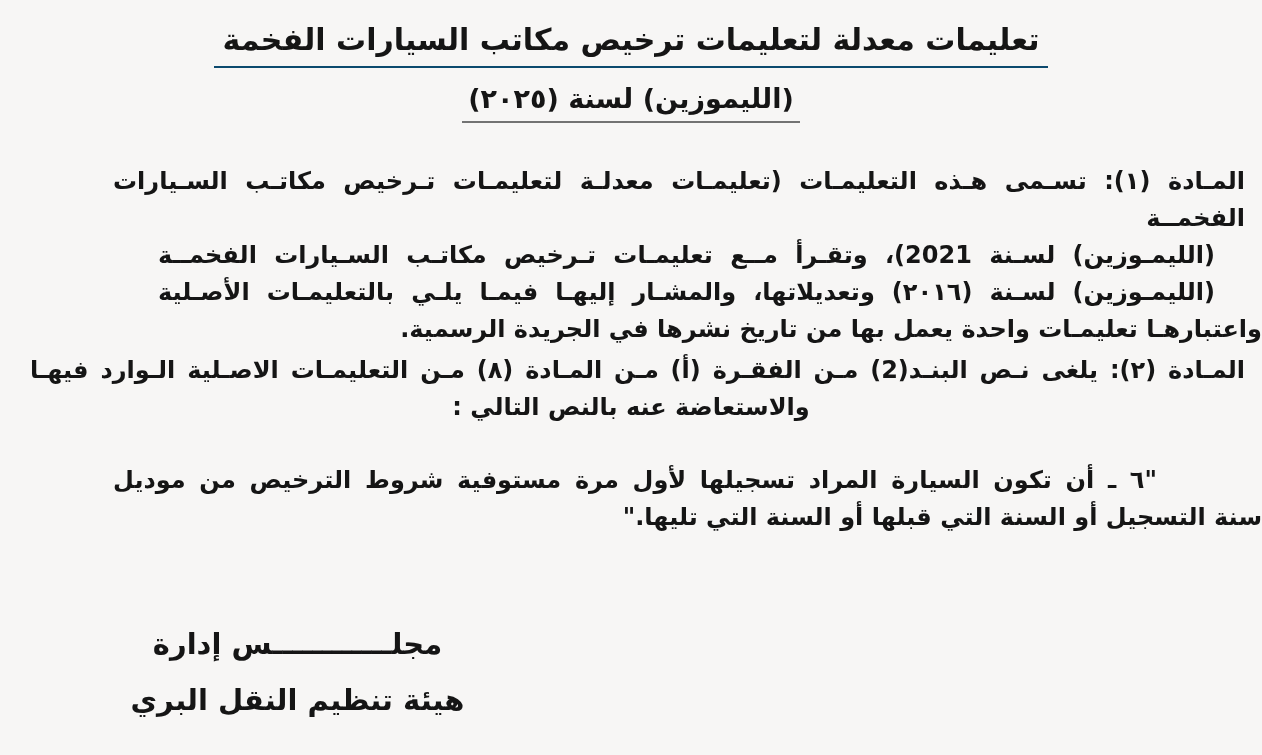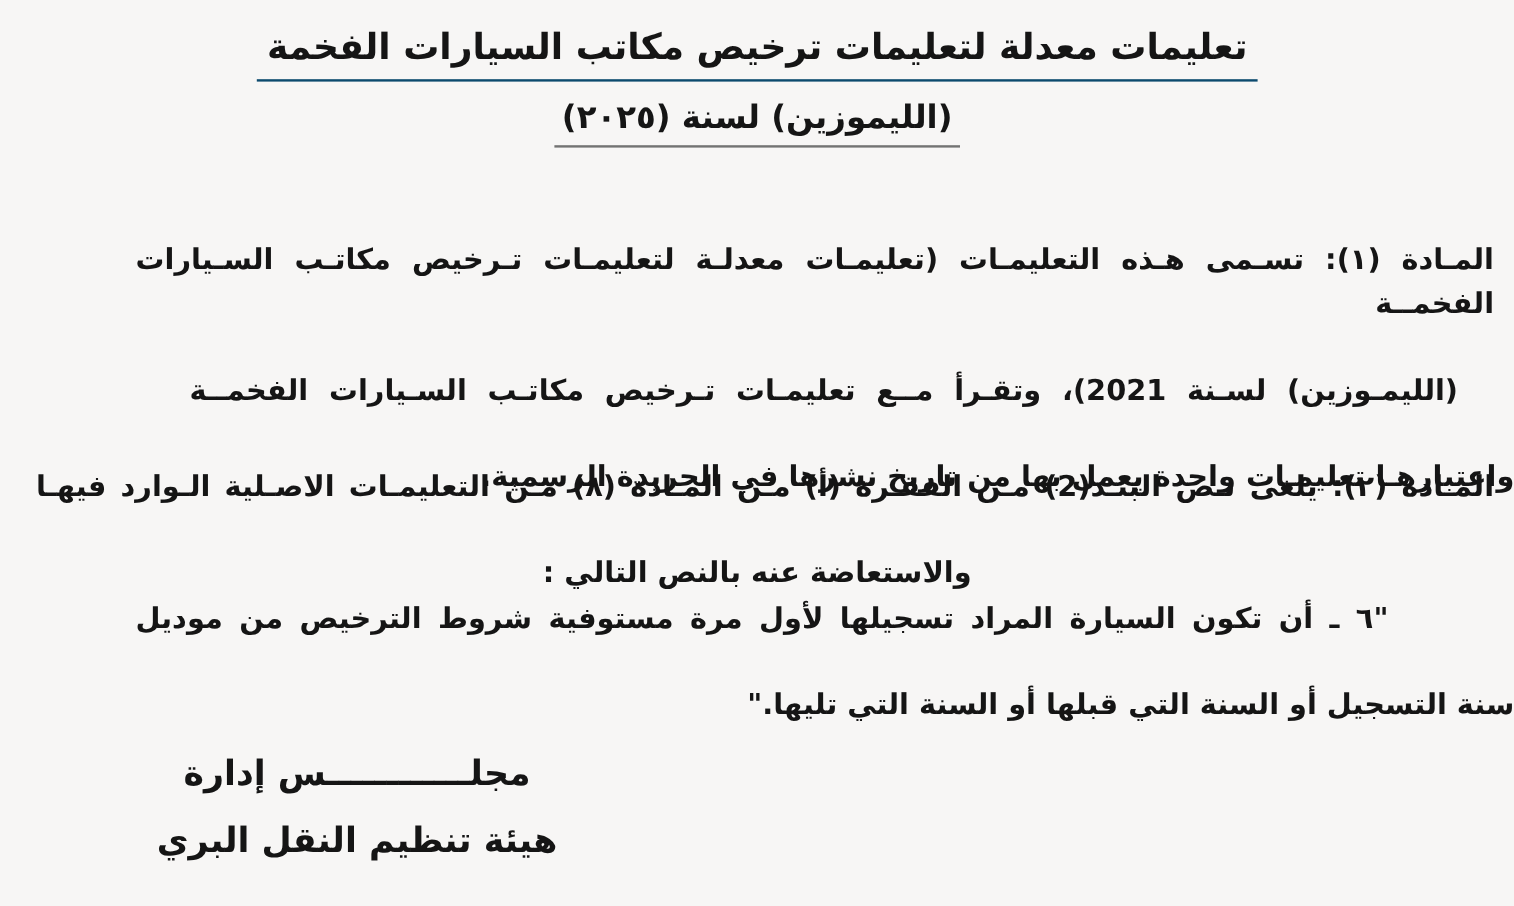--- a/index.html
+++ b/index.html
@@ -47,21 +47,21 @@
   }
   
   .para {
     position: absolute;
     left: 0;
     right: 0;
     font-size: 24px;
     font-weight: bold;
     line-height: 37px;
   }
-  .line { white-space: nowrap; margin-top: 35px; }
+  .line { white-space: nowrap; }
   .jl {
     white-space: normal;
     text-align: justify;
     text-align-last: justify;
   }
   .para-article1 { top: 163px; }
   .a1-l0 { padding-right: 17px;  padding-left: 113px; }
   .a1-l1 { padding-right: 47px;  padding-left: 158px; }
   .a1-l2 { padding-right: 47px;  padding-left: 158px; }
   .a1-l3 { text-align: right; }
@@ -97,20 +97,21 @@
       <span class="title-line1">تعليمات معدلة لتعليمات ترخيص مكاتب السيارات الفخمة</span>
     </div>
     <div class="title-line2-wrap">
       <span class="title-line2">(الليموزين) لسنة (٢٠٢٥)</span>
     </div>
   </header>
 
   <section class="para para-article1">
     <div class="line jl a1-l0">المـادة (١): تسـمى هـذه التعليمـات (تعليمـات معدلـة لتعليمـات تـرخيص مكاتـب السـيارات الفخمــة</div>
     <div class="line jl a1-l1">(الليمـوزين) لسـنة 2021)، وتقـرأ مــع تعليمـات تـرخيص مكاتـب السـيارات الفخمــة</div>
+    <div class="line jl a1-l2">(الليمـوزين) لسـنة (٢٠١٦) وتعديلاتها، والمشـار إليهـا فيمـا يلـي بالتعليمـات الأصـلية</div>
     <div class="line a1-l3">واعتبارهـا تعليمـات واحدة يعمل بها من تاريخ نشرها في الجريدة الرسمية.</div>
   </section>
 
   <section class="para para-article2">
     <div class="line jl a2-l0">المـادة (٢): يلغى نـص البنـد(2) مـن الفقـرة (أ) مـن المـادة (٨) مـن التعليمـات الاصـلية الـوارد فيهـا</div>
     <div class="line a2-l1">والاستعاضة عنه بالنص التالي :</div>
   </section>
 
   <section class="para para-quote">
     <div class="line jl q-l0">"٦ ـ أن تكون السيارة المراد تسجيلها لأول مرة مستوفية شروط الترخيص من موديل</div>

